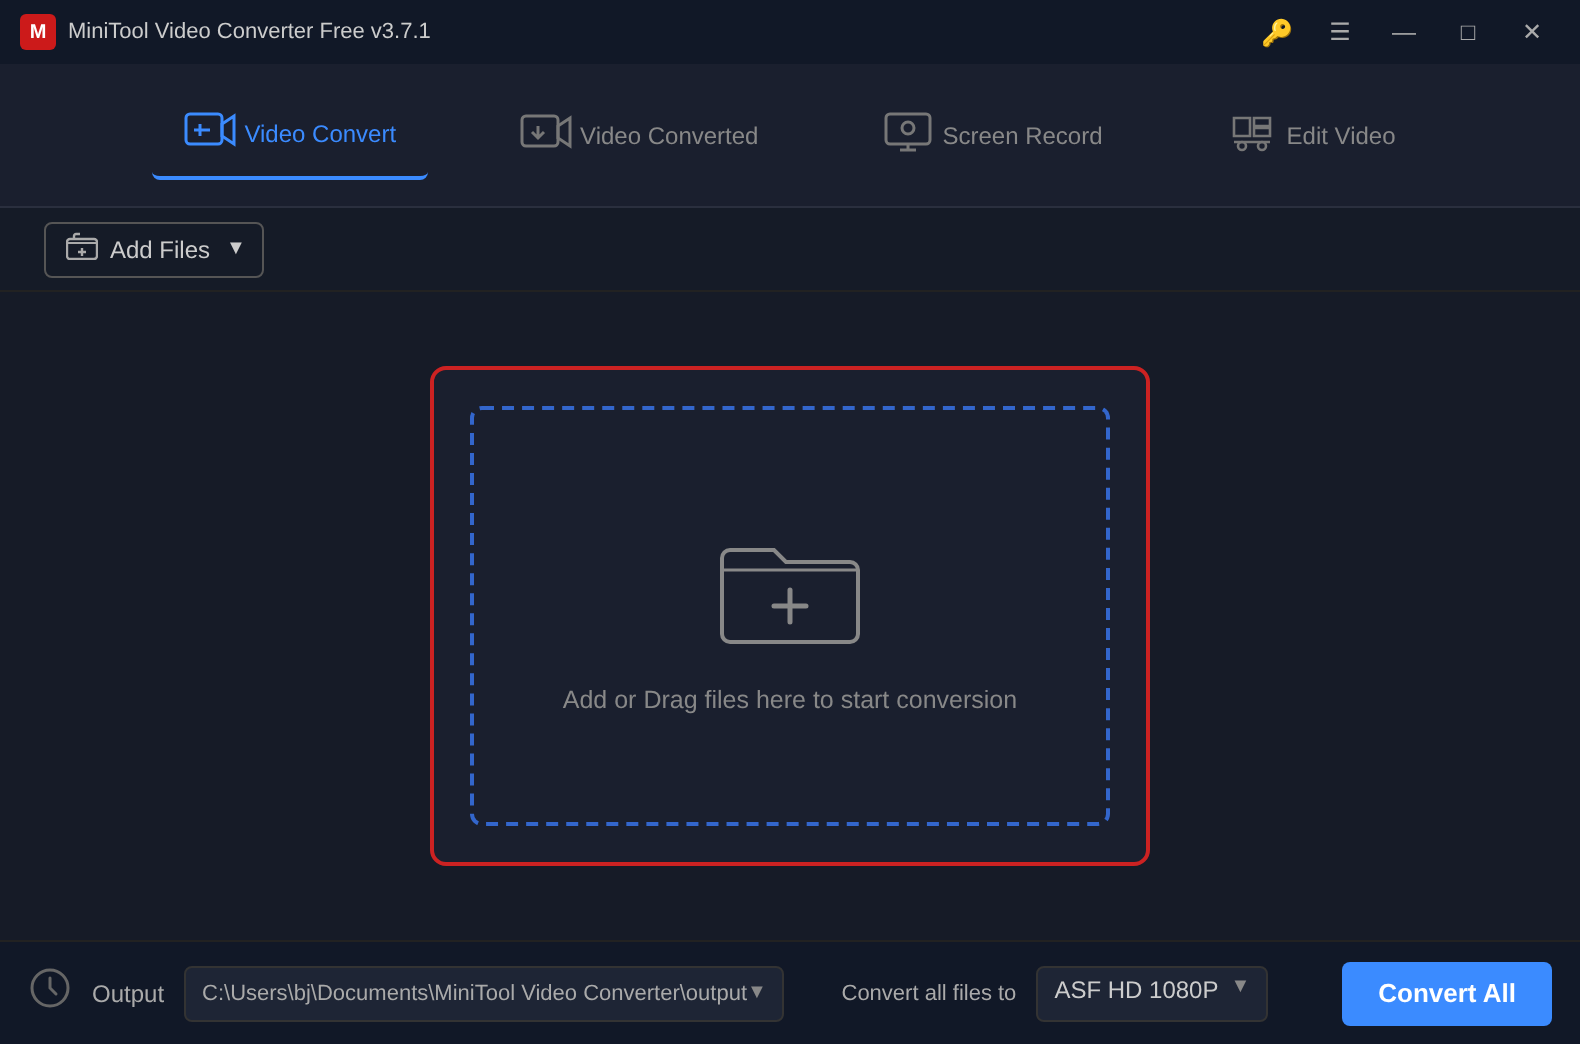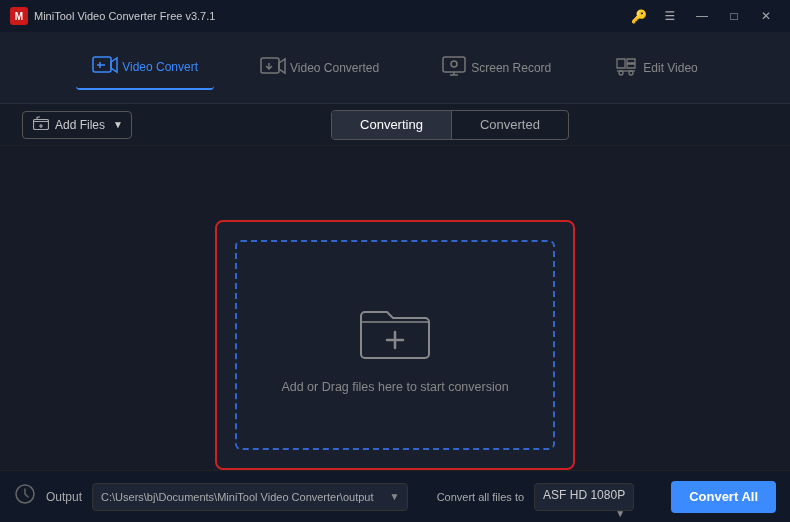--- a/index.html
+++ b/index.html
@@ -160,21 +160,21 @@
       font-weight: 500;
     }
     .tab-btn:first-child { border-right: 1px solid #555; }
 
     
     .main-content {
       width: 100%;
       height: calc(522px - 32px - 72px - 42px - 52px);
       background: #161b27;
       display: flex;
-      align-items: flex-end;
+      align-items: center;
       justify-content: center;
       position: relative;
     }
 
     
     .drop-zone-outer {
       width: 360px;
       height: 250px;
       border: 2px solid #cc2222;
       border-radius: 8px;
@@ -229,21 +229,21 @@
     }
     .output-path-select {
       display: flex;
       align-items: center;
       background: #1e2535;
       border: 1px solid #333;
       border-radius: 4px;
       padding: 4px 8px;
       height: 28px;
       min-width: 260px;
-      gap: 16px;
+      gap: 0;
       cursor: pointer;
     }
     .output-path-text {
       font-size: 11px;
       color: #aaa;
       flex: 1;
       overflow: hidden;
       text-overflow: ellipsis;
       white-space: nowrap;
     }
@@ -252,29 +252,28 @@
       color: #888;
     }
     .spacer { flex: 1; }
     .convert-all-label {
       font-size: 11px;
       color: #aaa;
       white-space: nowrap;
     }
     .format-select {
       display: flex;
-      align-items: flex-end;
+      align-items: flex-start;
       background: #1e2535;
       border: 1px solid #333;
       border-radius: 4px;
       padding: 4px 8px;
       height: 28px;
       gap: 6px;
       cursor: pointer;
-      flex-direction: column;
     }
     .format-text {
       font-size: 12px;
       color: #ccc;
     }
     .format-arrow {
       font-size: 10px;
       color: #888;
     }
     .convert-all-btn {
@@ -359,24 +358,20 @@
         <rect x="0.5" y="3.5" width="15" height="10" rx="1.5" stroke="#aaa" stroke-width="1.2" fill="none"></rect>
         <path d="M0.5 5.5h15" stroke="#aaa" stroke-width="1"></path>
         <path d="M4 3.5V2a1 1 0 011-1h2" stroke="#aaa" stroke-width="1.2"></path>
         <path d="M8 8v4M6 10h4" stroke="#aaa" stroke-width="1.2"></path>
       </svg>
     </span>
     <span>Add Files</span>
     <span class="dropdown-arrow">▼</span>
   </button>
 
-  <div class="tab-group">
-    <button class="tab-btn active">Converting</button>
-    <button class="tab-btn">Converted</button>
-  </div>
 </div>
 
 <div class="main-content">
   <div class="drop-zone-outer">
     <div class="drop-zone-inner">
       <div class="folder-icon-wrap">
         <svg class="folder-svg" viewBox="0 0 80 68" fill="none">
 
           <path d="M6 20C6 17.8 7.8 16 10 16H32L38 22H70C72.2 22 74 23.8 74 26V58C74 60.2 72.2 62 70 62H10C7.8 62 6 60.2 6 58V20Z" stroke="#888" stroke-width="2" fill="none"></path>
 

